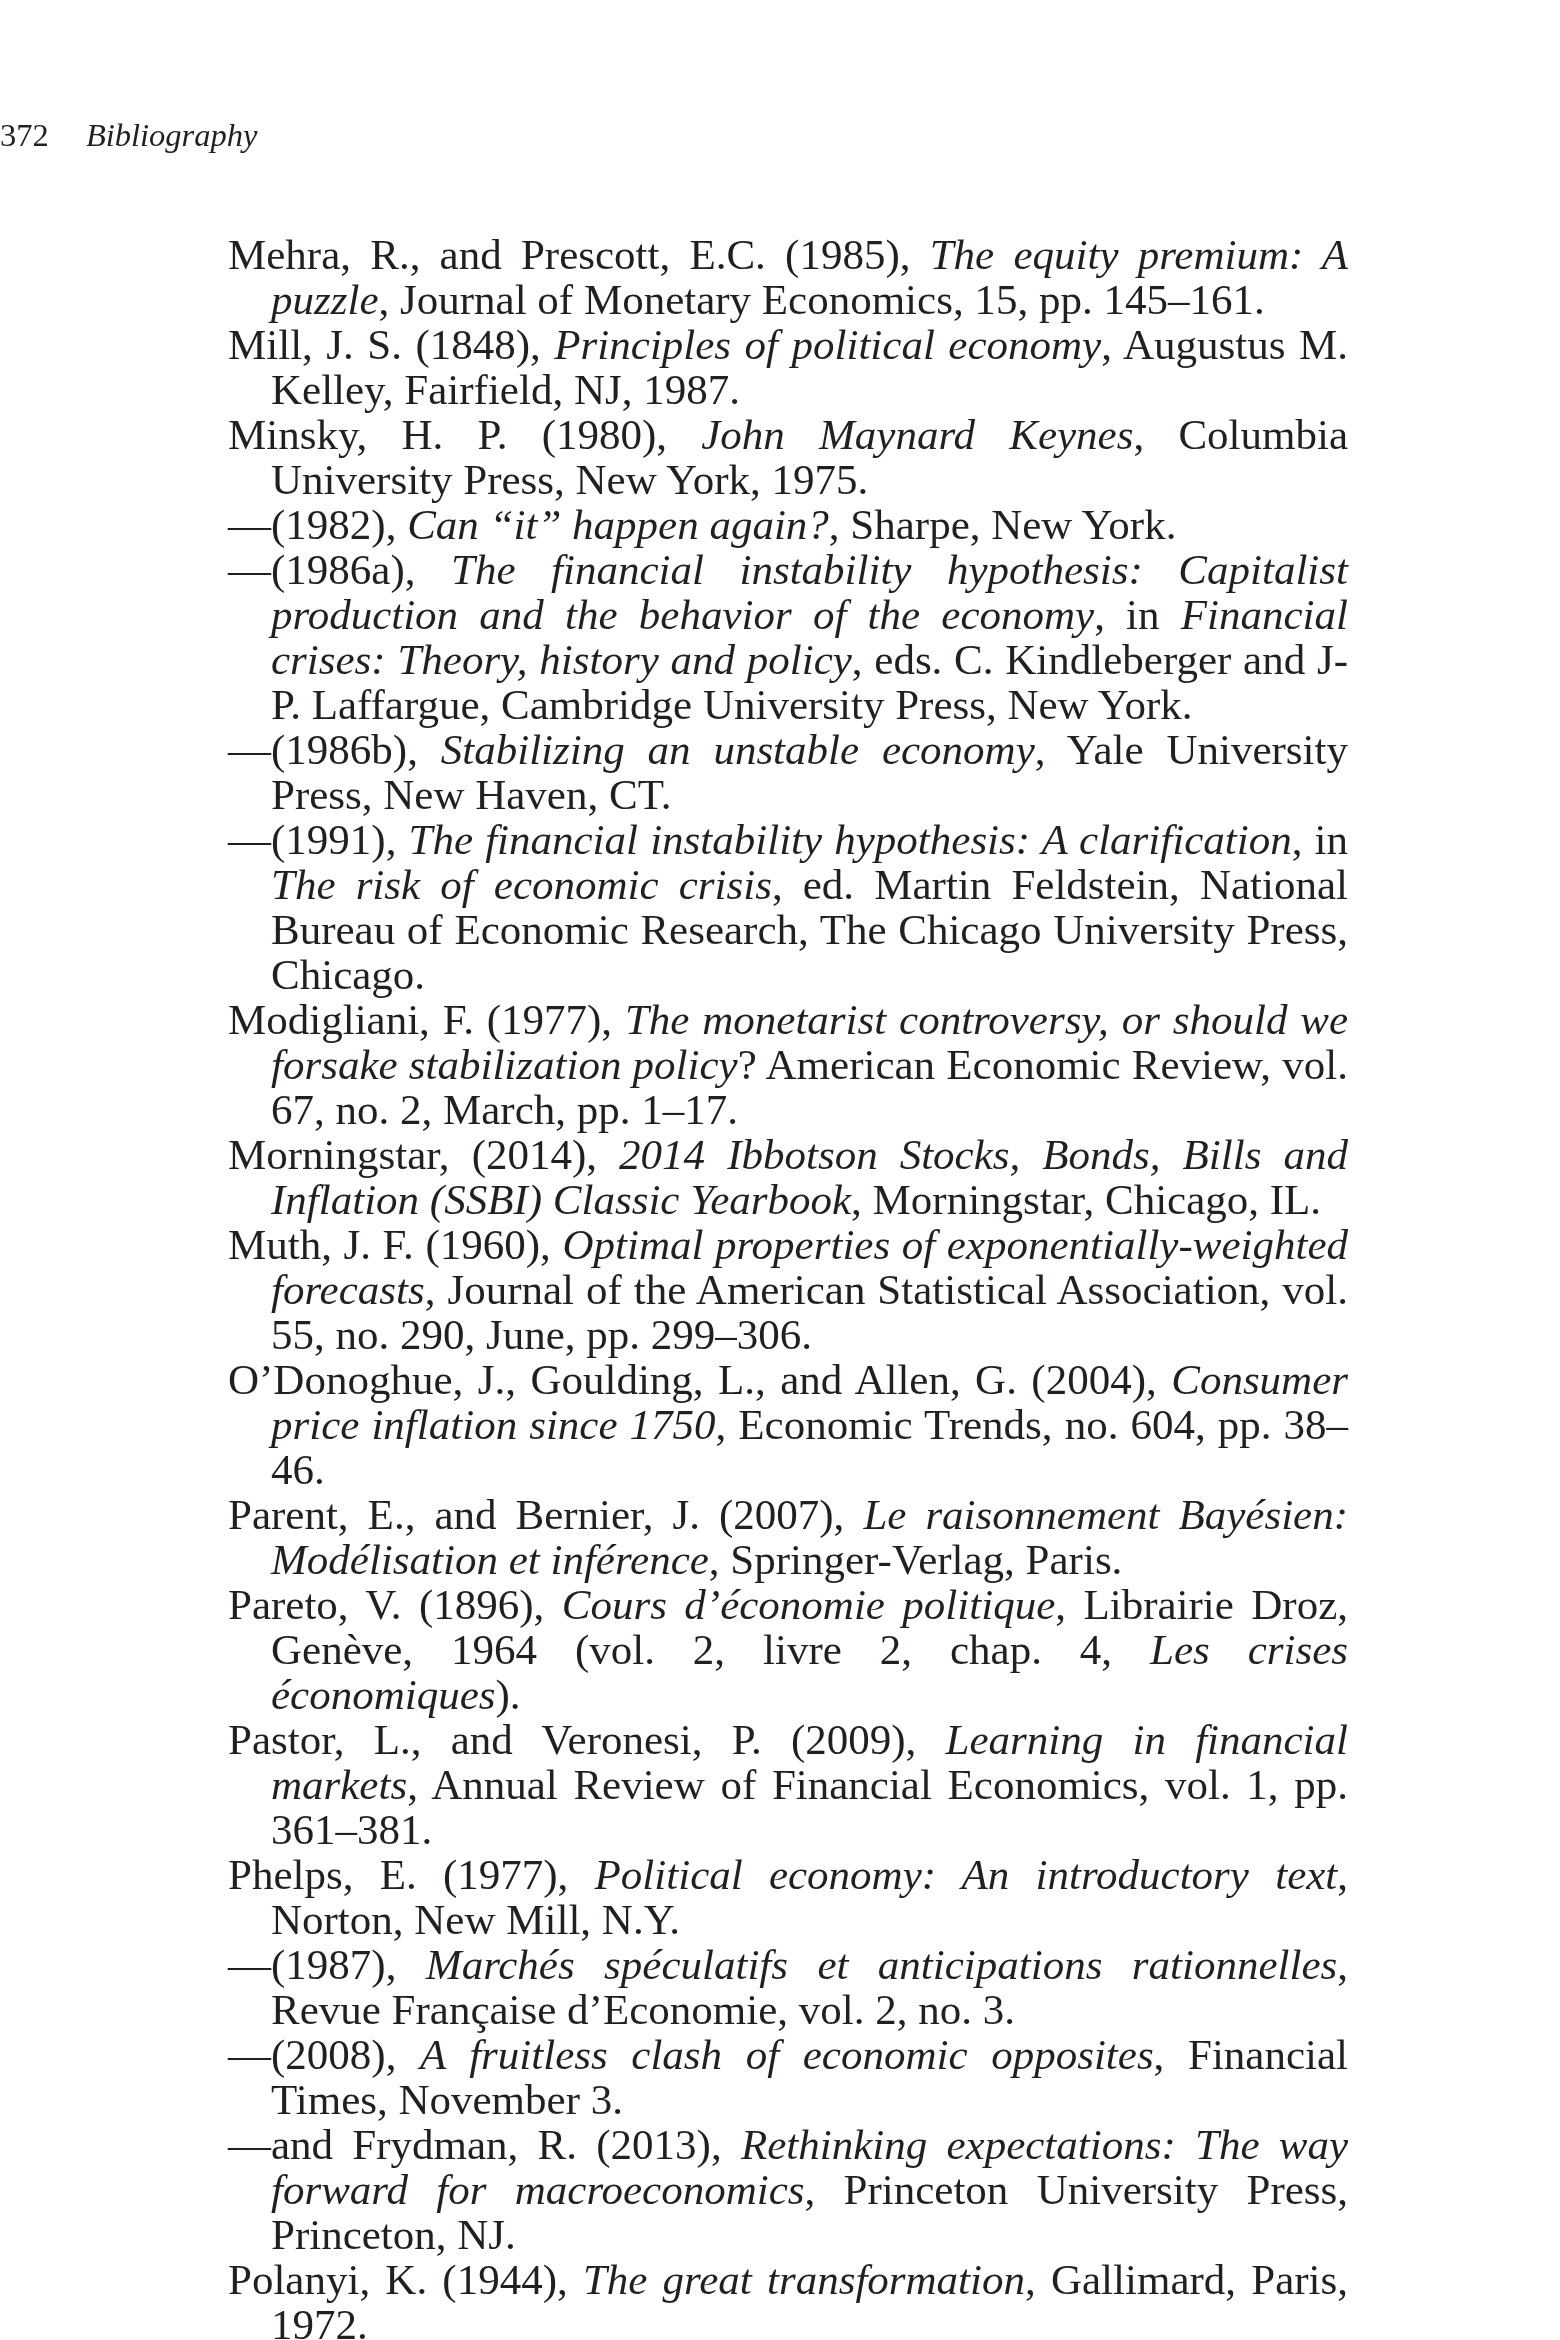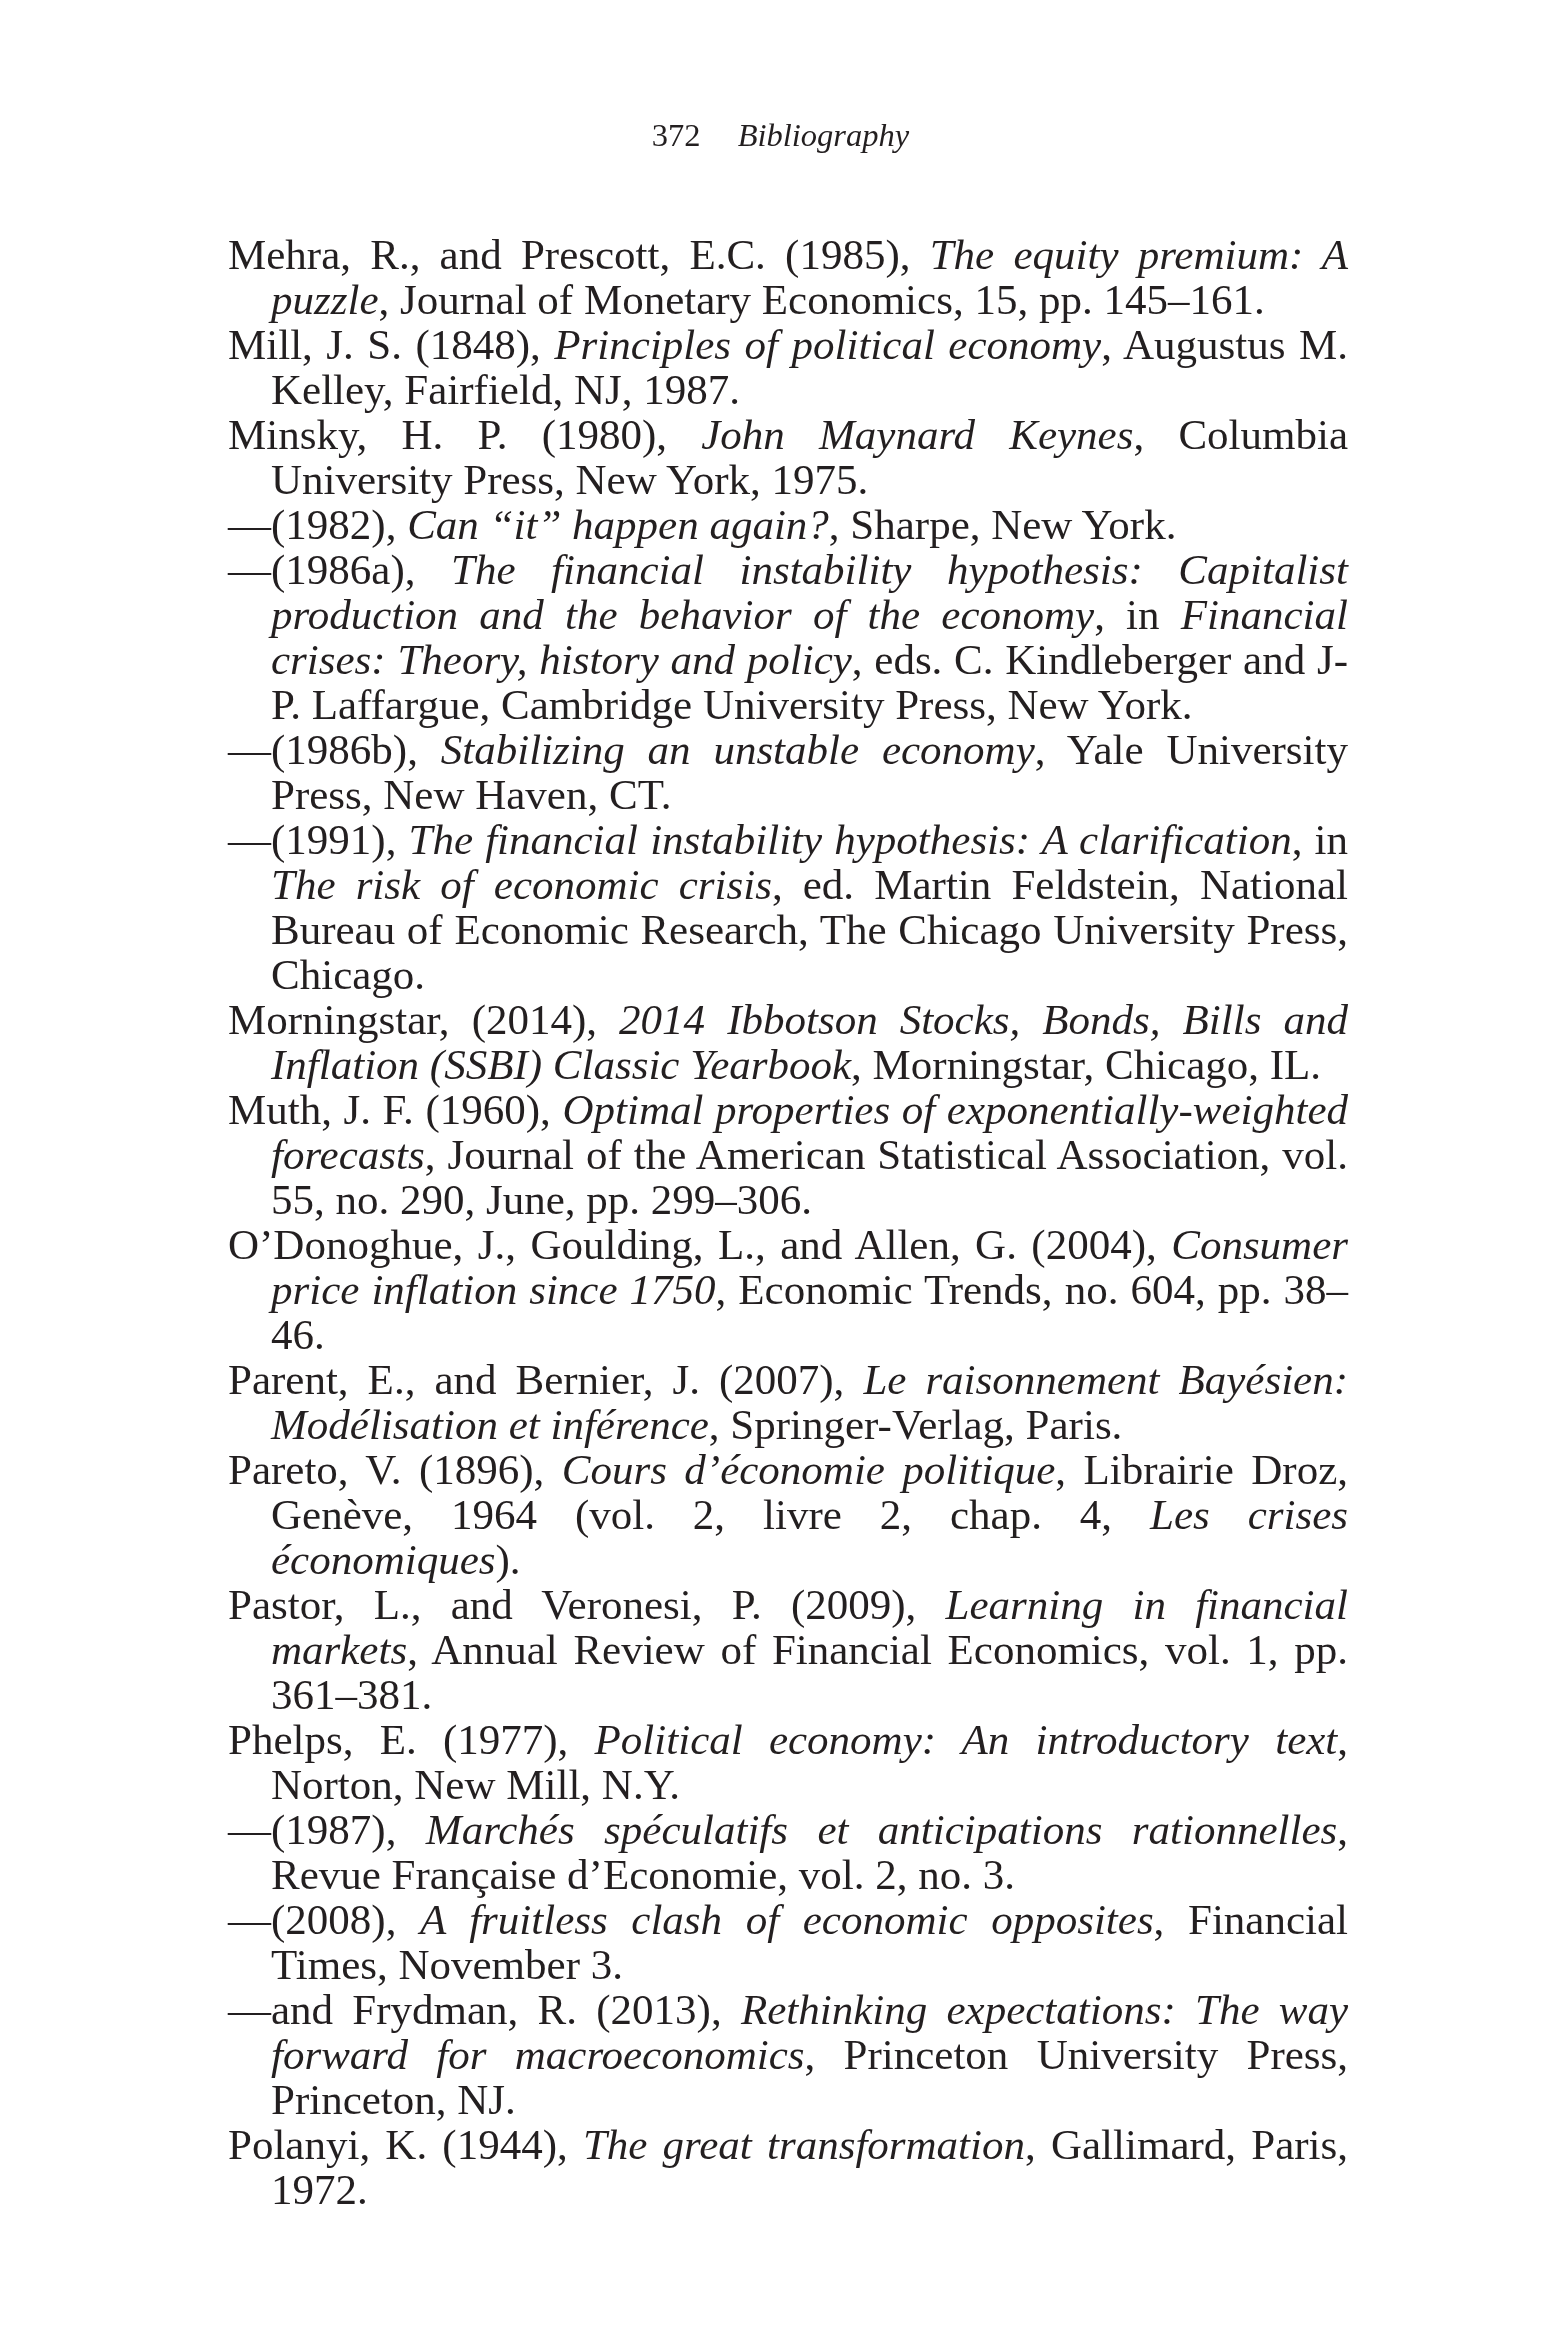--- a/index.html
+++ b/index.html
@@ -1,18 +1,18 @@
 <!DOCTYPE html>
 <html><head>
 <meta charset="utf-8">
 <style>
   html, body { margin: 0; padding: 0; background: #ffffff; }
   body { width: 1561px; height: 2341px; position: relative; overflow: hidden;
          font-family: "Liberation Serif", "DejaVu Serif", serif; color: #231f20; }
-  .running-head { position: absolute; top: 117px; left: 0; width: 1561px; text-align: center;
+  .running-head { position: absolute; top: 117px; left: 0; width: 1561px; text-align: left;
                   font-size: 32.5px; letter-spacing: 0px; }
   .running-head .num { margin-right: 29px; }
   .running-head .title { font-style: italic; }
   .bib { position: absolute; top: 232px; left: 228px; width: 1120px; margin: 0; padding: 0; list-style: none; }
   .entry { font-size: 43px; line-height: 45px; padding-left: 43px; text-indent: -43px;
            text-align: justify; margin: 0; }
   .entry i { font-style: italic; }
 </style>
 </head>
 <body>
@@ -23,20 +23,21 @@
 </div>
 
 <ul class="bib" id="bib">
     <li class="entry"><span>Mehra, R., and Prescott, E.C. (1985), </span><i>The equity premium: A puzzle</i><span>, Journal of Monetary Economics, 15, pp. 145–161.</span></li>
     <li class="entry"><span>Mill, J. S. (1848), </span><i>Principles of political economy</i><span>, Augustus M. Kelley, Fairfield, NJ, 1987.</span></li>
     <li class="entry"><span>Minsky, H. P. (1980), </span><i>John Maynard Keynes</i><span>, Columbia University Press, New York, 1975.</span></li>
     <li class="entry"><span>—(1982), </span><i>Can “it” happen again?</i><span>, Sharpe, New York.</span></li>
     <li class="entry"><span>—(1986a), </span><i>The financial instability hypothesis: Capitalist production and the behavior of the economy</i><span>, in </span><i>Financial crises: Theory, history and policy</i><span>, eds. C. Kindleberger and J-P. Laffargue, Cambridge University Press, New York.</span></li>
     <li class="entry"><span>—(1986b), </span><i>Stabilizing an unstable economy</i><span>, Yale University Press, New Haven, CT.</span></li>
     <li class="entry"><span>—(1991), </span><i>The financial instability hypothesis: A clarification</i><span>, in </span><i>The risk of economic crisis</i><span>, ed. Martin Feldstein, National Bureau of Economic Research, The Chicago University Press, Chicago.</span></li>
+    <li class="entry"><span>Modigliani, F. (1977), </span><i>The monetarist controversy, or should we forsake stabilization policy</i><span>? American Economic Review, vol. 67, no. 2, March, pp. 1–17.</span></li>
     <li class="entry"><span>Morningstar, (2014), </span><i>2014 Ibbotson Stocks, Bonds, Bills and Inflation (SSBI) Classic Yearbook</i><span>, Morningstar, Chicago, IL.</span></li>
     <li class="entry"><span>Muth, J. F. (1960), </span><i>Optimal properties of exponentially-weighted forecasts</i><span>, Journal of the American Statistical Association, vol. 55, no. 290, June, pp. 299–306.</span></li>
     <li class="entry"><span>O’Donoghue, J., Goulding, L., and Allen, G. (2004), </span><i>Consumer price inflation since 1750</i><span>, Economic Trends, no. 604, pp. 38–46.</span></li>
     <li class="entry"><span>Parent, E., and Bernier, J. (2007), </span><i>Le raisonnement Bayésien: Modélisation et inférence</i><span>, Springer-Verlag, Paris.</span></li>
     <li class="entry"><span>Pareto, V. (1896), </span><i>Cours d’économie politique</i><span>, Librairie Droz, Genève, 1964 (vol. 2, livre 2, chap. 4, </span><i>Les crises économiques</i><span>).</span></li>
     <li class="entry"><span>Pastor, L., and Veronesi, P. (2009), </span><i>Learning in financial markets</i><span>, Annual Review of Financial Economics, vol. 1, pp. 361–381.</span></li>
     <li class="entry"><span>Phelps, E. (1977), </span><i>Political economy: An introductory text</i><span>, Norton, New Mill, N.Y.</span></li>
     <li class="entry"><span>—(1987), </span><i>Marchés spéculatifs et anticipations rationnelles</i><span>, Revue Française d’Economie, vol. 2, no. 3.</span></li>
     <li class="entry"><span>—(2008), </span><i>A fruitless clash of economic opposites</i><span>, Financial Times, November 3.</span></li>
     <li class="entry"><span>—and Frydman, R. (2013), </span><i>Rethinking expectations: The way forward for macroeconomics</i><span>, Princeton University Press, Princeton, NJ.</span></li>

